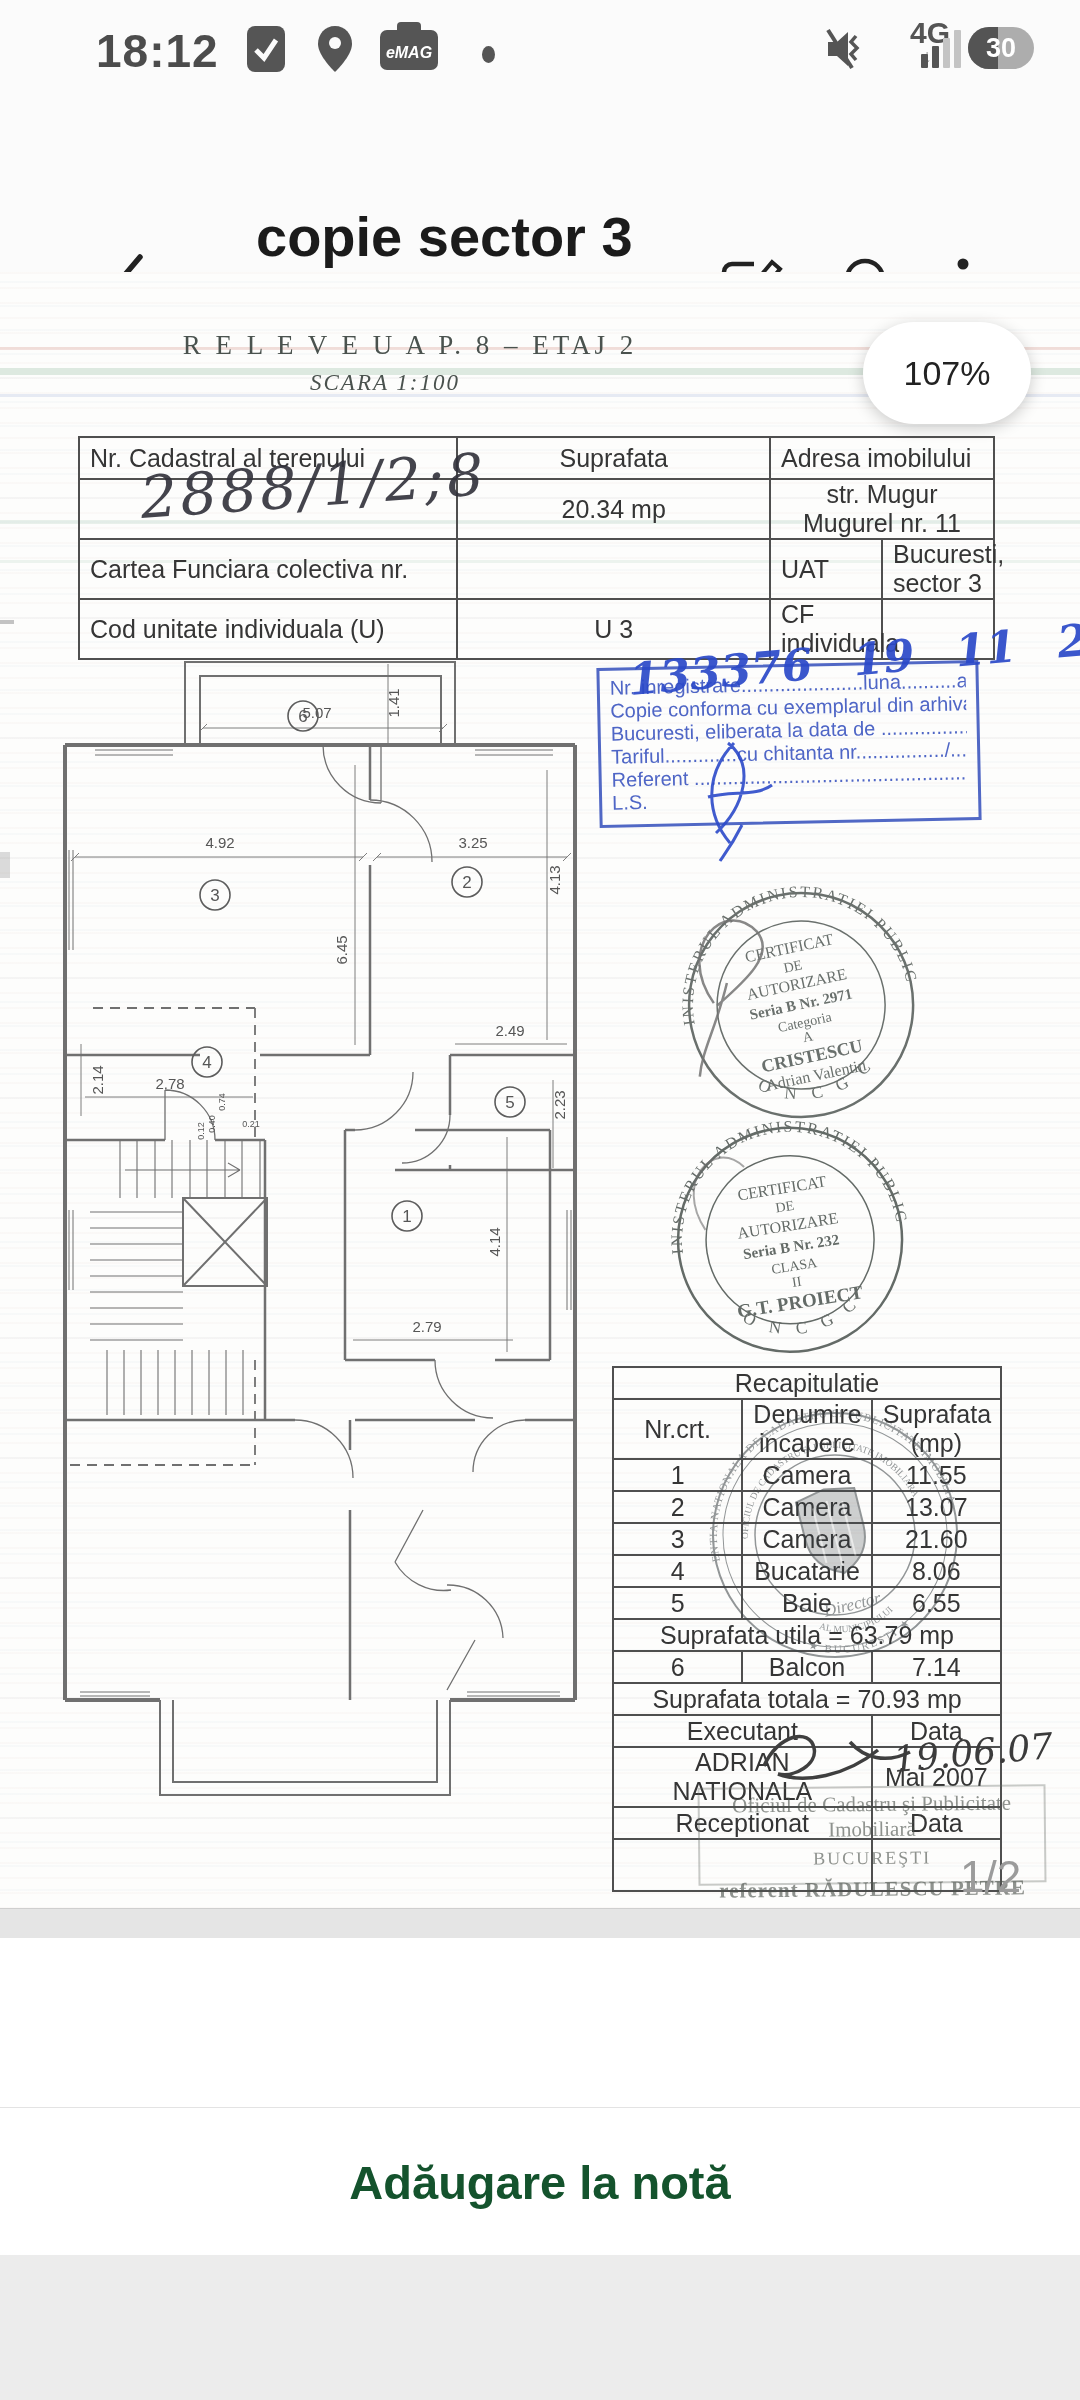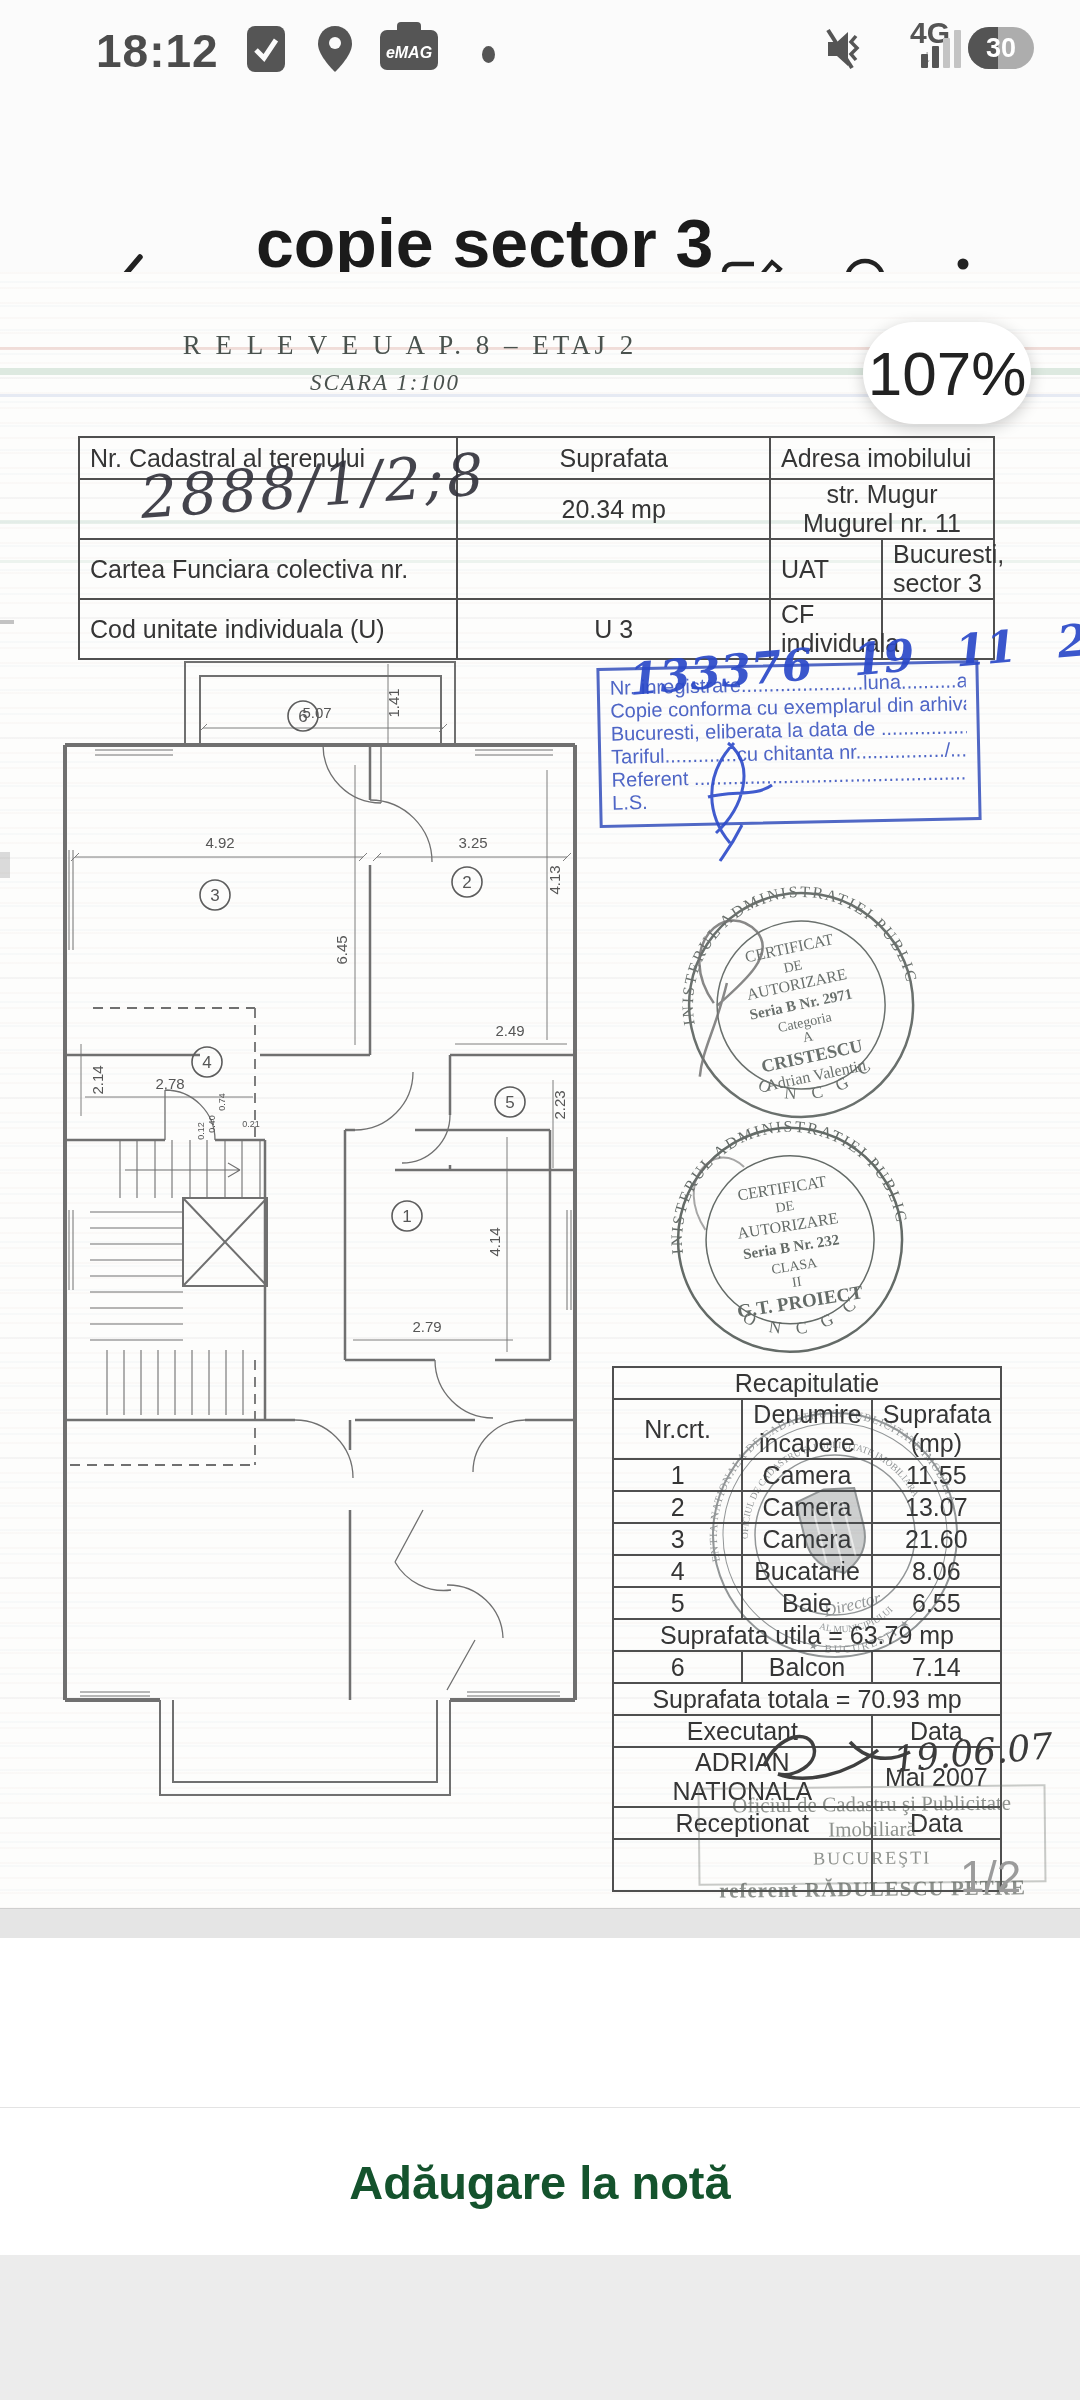--- a/index.html
+++ b/index.html
@@ -17,41 +17,41 @@
   .batt{position:absolute;left:968px;top:27px;width:66px;height:42px;border-radius:21px;background:#adadad;overflow:hidden;}
   .batt .fill{position:absolute;left:0;top:0;width:45%;height:100%;background:#545454;}
   .batt .pct{position:absolute;left:0;top:0;width:100%;height:100%;display:flex;align-items:center;justify-content:center;
              color:#fff;font-size:27px;font-weight:700;}
   .sigbars{position:absolute;left:921px;top:30px;display:flex;align-items:flex-end;gap:4px;height:38px;}
   .sigbars i{display:block;width:7px;border-radius:1px;}
 
   
   .appheader{position:absolute;left:0;top:100px;width:1080px;height:172px;background:#fbfbfb;border-bottom:2px solid #e9e9e9;}
   .backbtn{position:absolute;left:104px;top:152px;width:46px;height:76px;}
-  .h-title{position:absolute;left:256px;top:104px;font-size:68px;font-weight:700;color:#1b1b1b;}
+  .h-title{position:absolute;left:256px;top:104px;font-size:56px;font-weight:700;color:#1b1b1b;}
   .h-sub{position:absolute;left:260px;top:186px;font-size:38px;font-weight:400;color:#2e2e2e;}
   .h-ic{position:absolute;top:152px;}
 
   
   .page1{position:absolute;left:0;top:272px;width:1080px;height:1636px;
     background:
       repeating-linear-gradient(180deg, rgba(200,160,150,0.05) 0 2px, rgba(0,0,0,0) 2px 15px),
       repeating-linear-gradient(180deg, rgba(0,0,0,0) 0 9px, rgba(140,170,190,0.05) 9px 11px, rgba(0,0,0,0) 11px 24px),
       #fdfdfc;}
   .band{position:absolute;left:0;width:1080px;}
   .smudge{position:absolute;background:#8a8a8a;opacity:.5;}
 
   .doc-title{position:absolute;left:0;top:330px;width:770px;text-align:center;
     font-family:"Liberation Serif",serif;font-size:27px;color:#4a524e;letter-spacing:4px;white-space:nowrap;padding-left:25px;}
   .doc-sub{position:absolute;left:0;top:370px;width:770px;text-align:center;
     font-family:"Liberation Serif",serif;font-style:italic;font-size:23px;color:#4a524e;letter-spacing:2px;}
 
   .zoompill{position:absolute;left:863px;top:322px;width:168px;height:102px;background:#fff;border-radius:52px;
     box-shadow:0 4px 16px rgba(0,0,0,0.20);display:flex;align-items:center;justify-content:center;
-    font-size:62px;color:#222;text-align:center;}
+    font-size:34px;color:#222;text-align:center;}
 
   
   table.doc{border-collapse:collapse;}
   table.doc td{border:2px solid #4f4f4f;font-size:25px;color:#353535;padding:0 10px;vertical-align:middle;}
   .info-tbl{position:absolute;left:78px;top:436px;width:917px;table-layout:fixed;}
   .c{text-align:center;}
   .hw-cad{position:absolute;left:140px;top:452px;font-family:"DejaVu Serif",serif;font-style:italic;
     font-size:58px;color:#30303a;transform:rotate(-4deg);letter-spacing:3px;opacity:.9;}
 
   

